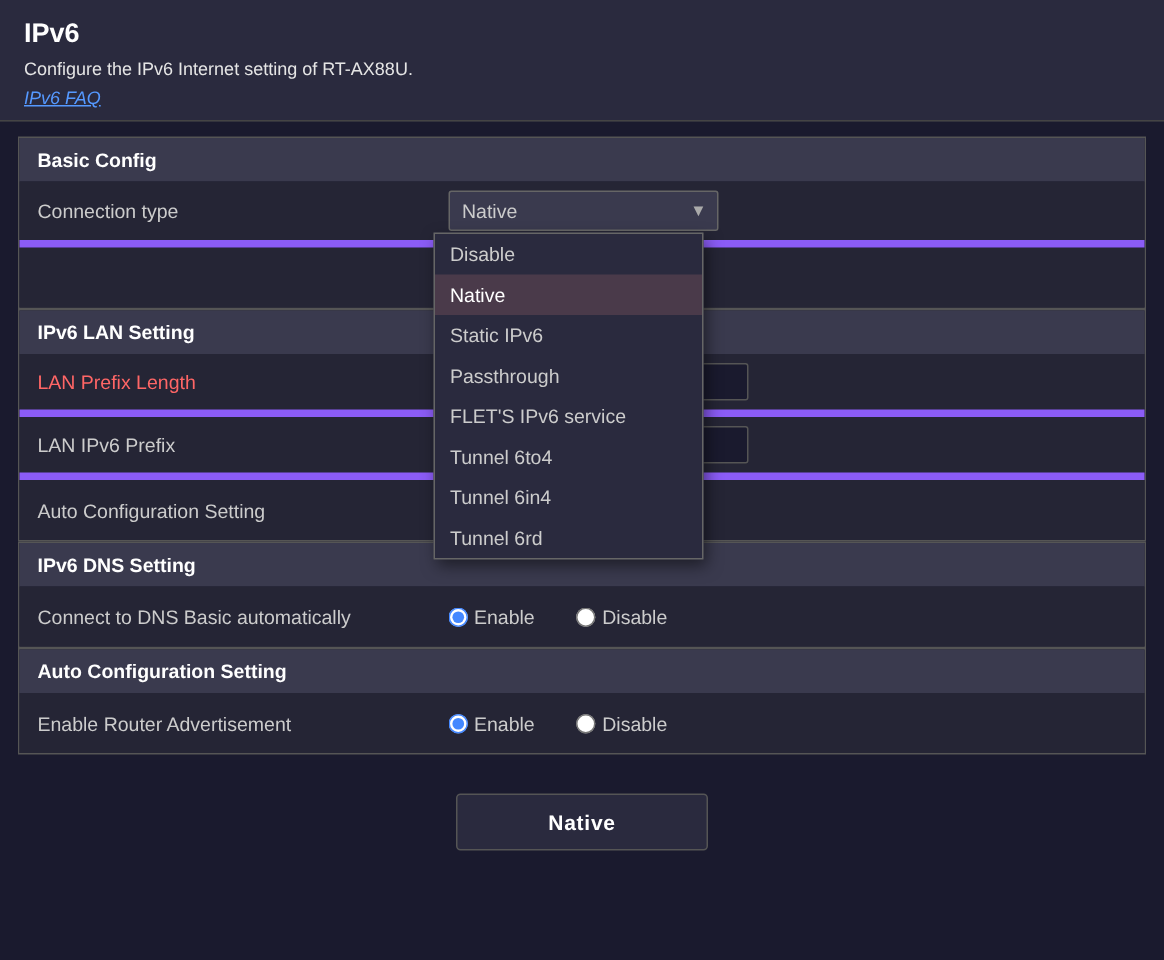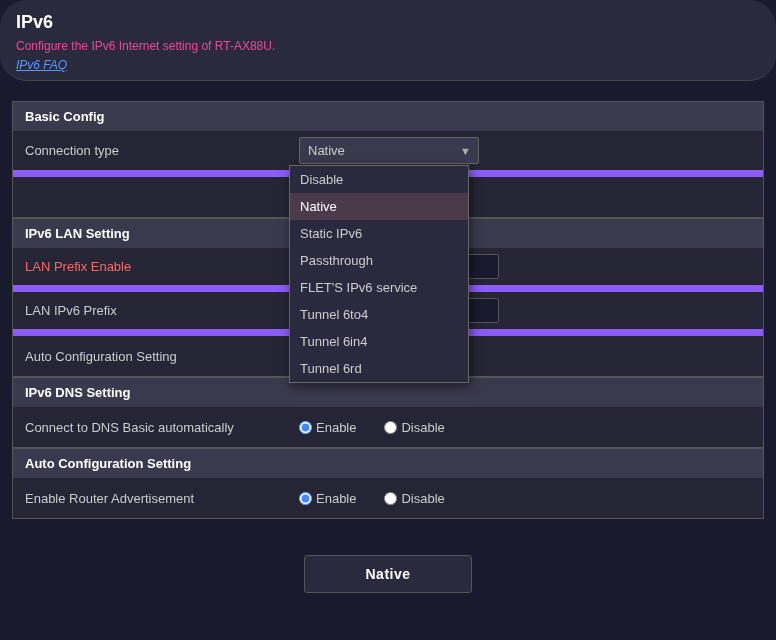--- a/index.html
+++ b/index.html
@@ -9,62 +9,61 @@
       font-size: 13px;
       color: #ccc;
       width: 776px;
       min-height: 640px;
     }
 
     .page-header {
       background: #2a2a3e;
       padding: 12px 16px 8px 16px;
       border-bottom: 1px solid #444;
-      border-radius: 27px;
     }
     .page-title {
       color: #fff;
       font-size: 18px;
       font-weight: bold;
       margin-bottom: 6px;
     }
     .page-desc {
-      color: #ec4899;
+      color: #e5e5e5;
       font-size: 12px;
       margin-bottom: 4px;
     }
     .page-link {
       color: #5599ff;
       font-size: 12px;
       text-decoration: underline;
       cursor: pointer;
       font-style: italic;
     }
 
     .main-content {
-      padding: 20px 12px;
+      padding: 10px 12px;
     }
 
     .section {
       border: 1px solid #555;
       margin-bottom: 0;
     }
 
     .section-header {
       background: #3a3a4e;
       color: #fff;
       font-weight: bold;
       padding: 7px 12px;
       font-size: 13px;
     }
 
     .form-row {
       display: flex;
       align-items: center;
-      border-bottom: 7px solid #8b5cf6;
+      border-bottom: 5px solid #8b5cf6;
       background: #252535;
       min-height: 40px;
       position: relative;
     }
     .form-row:last-child {
       border-bottom: none;
     }
     .form-label {
       width: 276px;
       min-width: 276px;
@@ -220,21 +219,21 @@
         </div>
       </div>
     </div>
   </div>
 
   <div class="section">
     <div class="section-header">IPv6 LAN Setting</div>
 
 
     <div class="form-row">
-      <div class="form-label required">LAN Prefix Enable</div>
+      <div class="form-label required">LAN Prefix Length</div>
       <div class="form-value">
         <input class="text-input" type="text" value="" style="">
       </div>
     </div>
 
     <div class="form-row">
       <div class="form-label">LAN IPv6 Prefix</div>
       <div class="form-value">
         <input class="text-input" type="text" value="" style="">
       </div>

